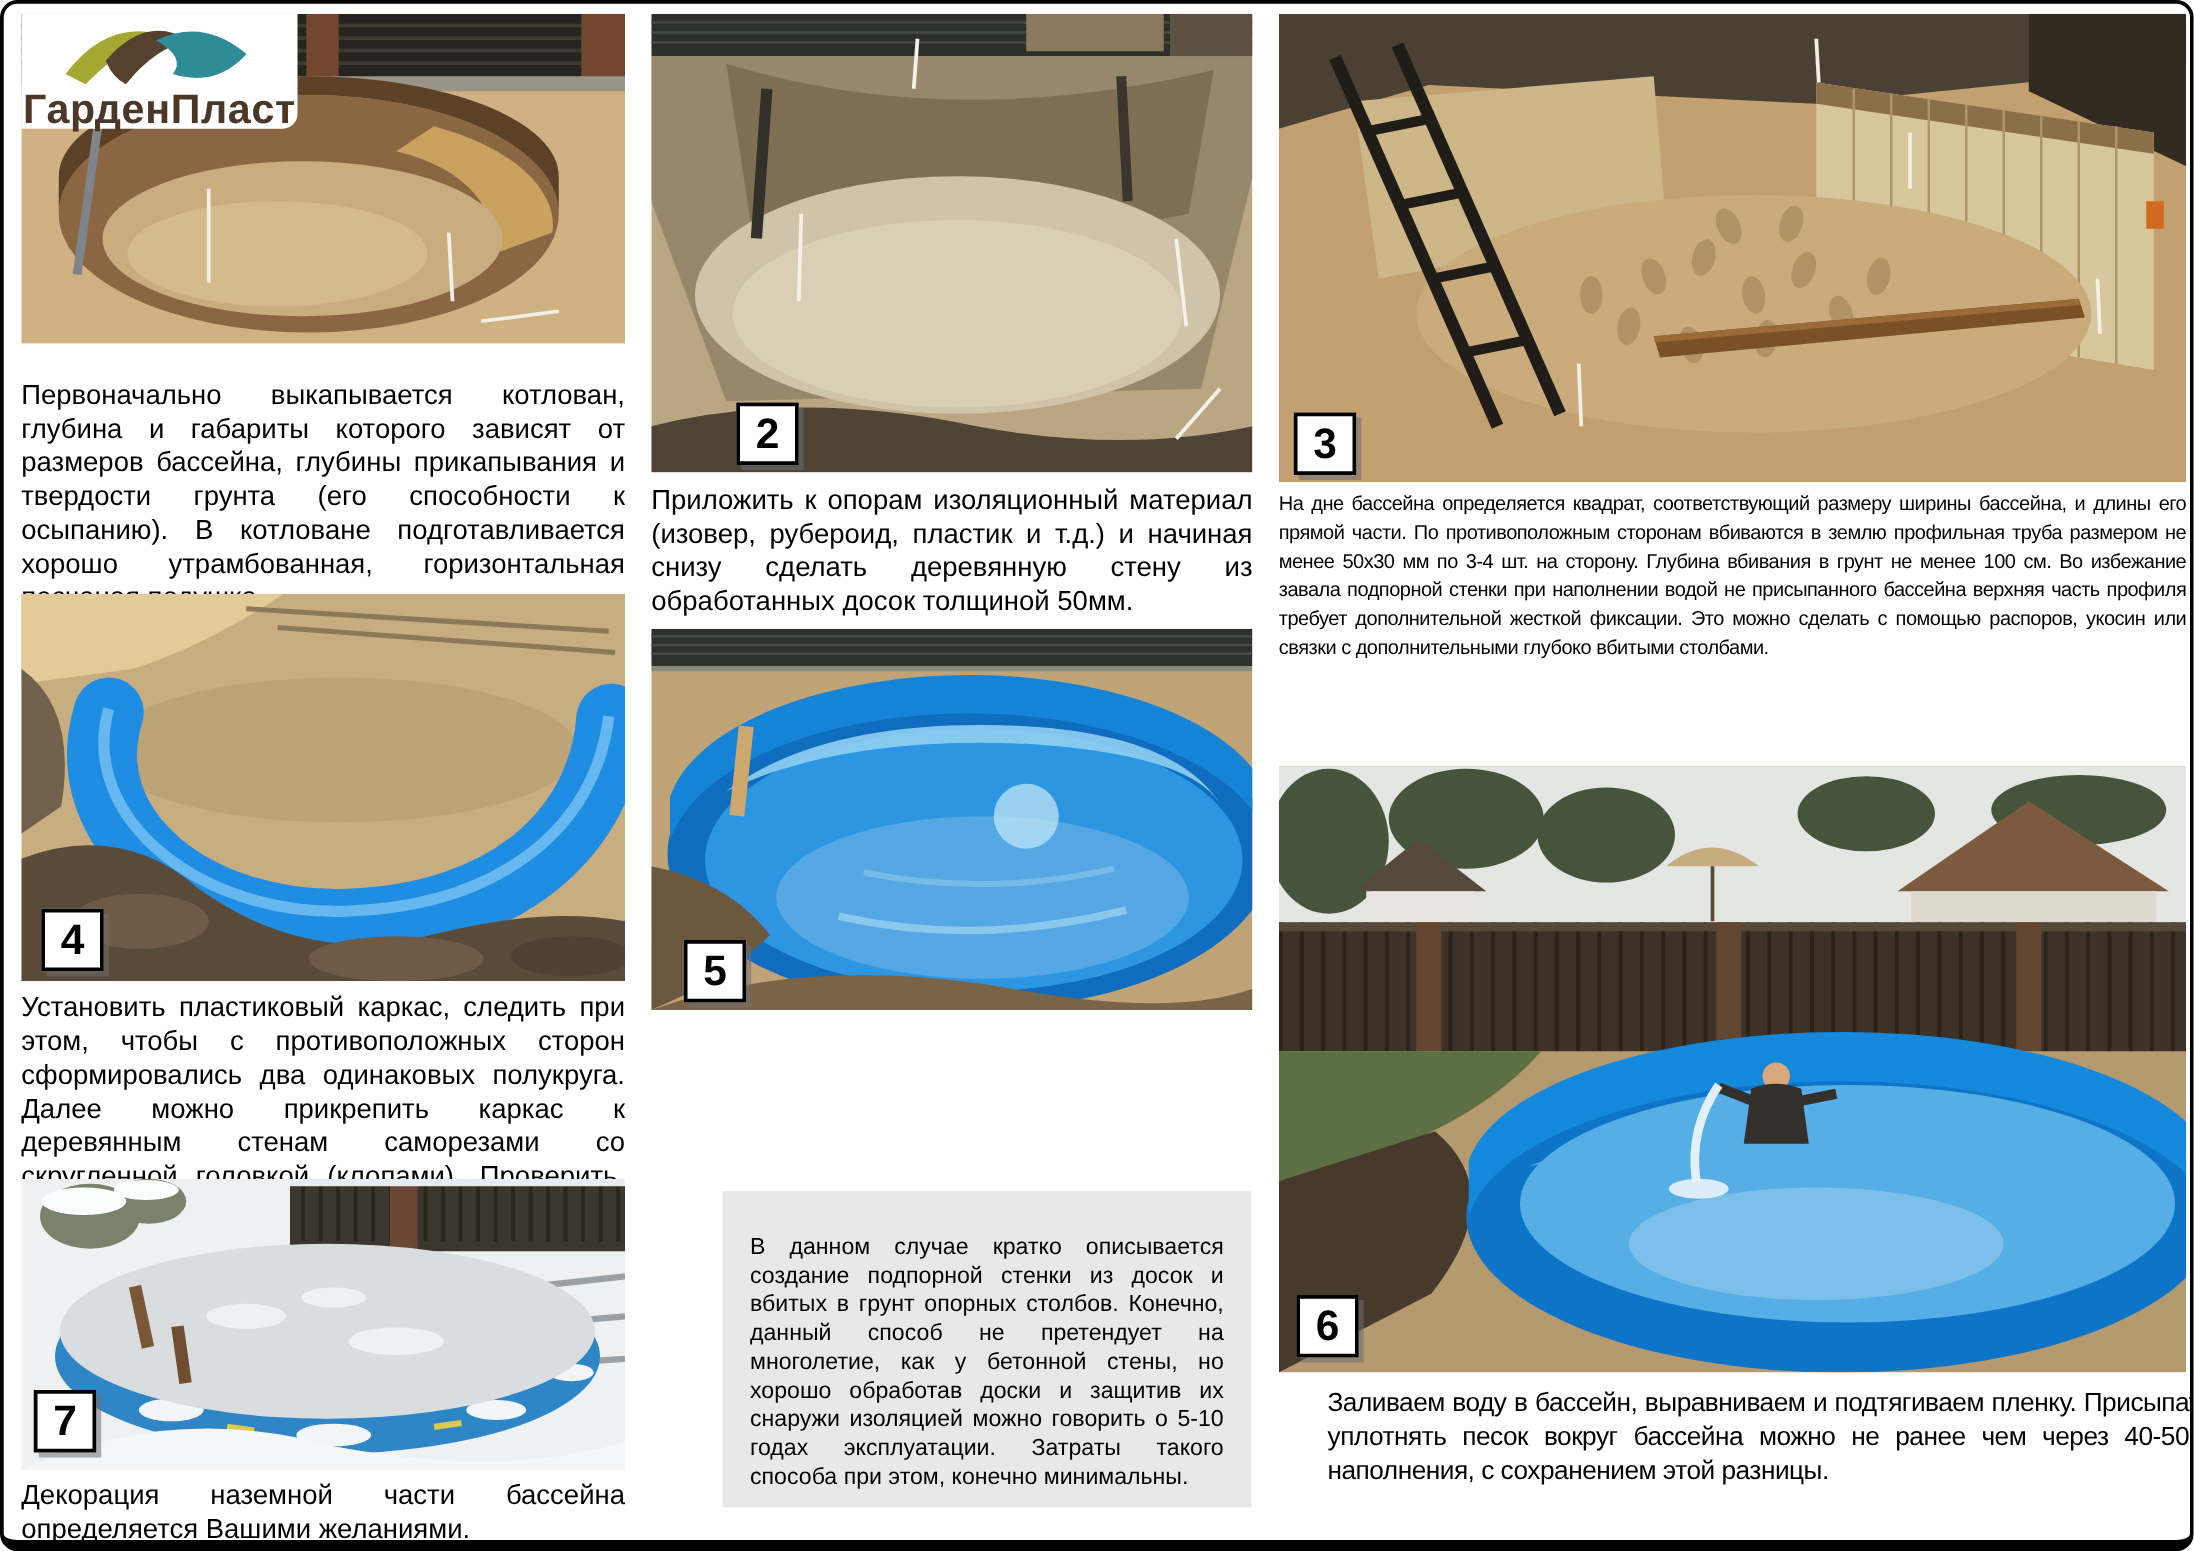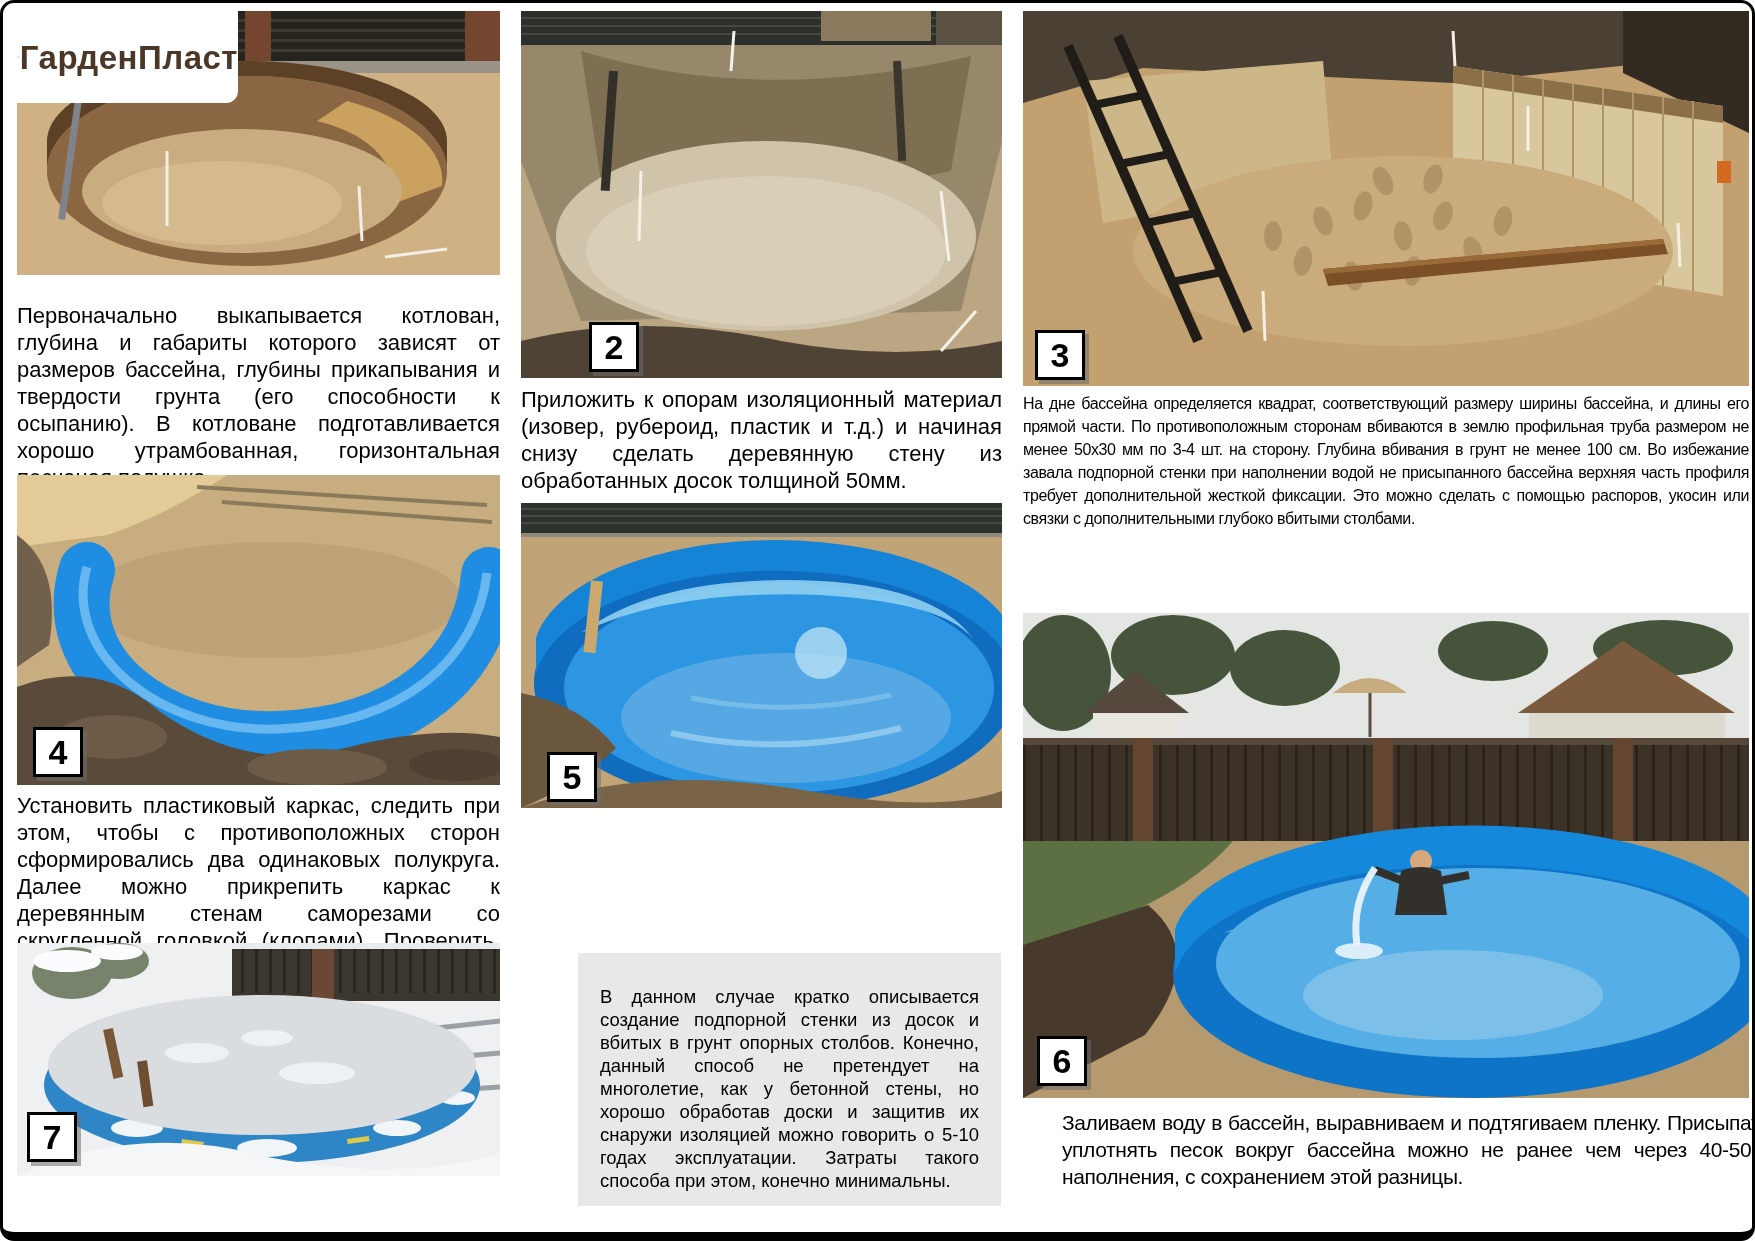--- a/index.html
+++ b/index.html
@@ -8,21 +8,21 @@
         border:3px solid #000;border-bottom-width:9px;border-radius:14px;background:#fff;overflow:hidden;}
   .photo{position:absolute;overflow:hidden;}
   .photo svg{display:block;width:100%;height:100%;}
   .cap{position:absolute;margin:0;font-size:22px;line-height:27px;text-align:justify;}
   .cap3{font-size:16px;line-height:23px;letter-spacing:-0.4px;}
   .cap6{font-size:21px;line-height:27px;letter-spacing:-0.4px;}
   .badge{position:absolute;width:44px;height:44px;background:#fff;border:3px solid #000;
          display:flex;align-items:center;justify-content:center;
          font-size:34px;font-weight:bold;box-shadow:4px 4px 0 rgba(110,110,110,.55);}
   .logo{position:absolute;left:0;top:0;width:221px;height:92px;background:#fff;
-        border-radius:0 0 12px 0;display:flex;flex-direction:row;align-items:center;justify-content:center;}
+        border-radius:0 0 12px 0;display:flex;flex-direction:column;align-items:center;justify-content:center;}
   .logo-text{font-size:33px;font-weight:bold;color:#4a3728;letter-spacing:0.5px;line-height:1;}
   .ibox{position:absolute;left:575px;top:950px;width:423px;box-sizing:border-box;
         background:#e8e8e8;padding:16px 22px 14px;}
   .ibox-title{margin:0;font-weight:bold;font-size:20px;line-height:25px;text-align:center;}
   .ibox-body{margin:16px 0 0 0;font-size:18.5px;line-height:23px;text-align:justify;}
   
   .ph1{left:14px;top:8px;width:483px;height:264px;}
   .tx1{left:14px;top:299px;width:483px;}
   .ph4{left:14px;top:472px;width:483px;height:310px;}
   .tx4{left:14px;top:789px;width:483px;}
@@ -148,20 +148,21 @@
           <ellipse cx="250" cy="95" rx="26" ry="8"></ellipse>
         </g>
       <rect x="86" y="86" width="10" height="50" fill="#7a5737" transform="rotate(-12 91 86)"></rect>
       <rect x="120" y="118" width="10" height="46" fill="#6e4d30" transform="rotate(-8 125 118)"></rect>
       <path d="M0,233 Q120,178 250,214 Q390,240 483,210 L483,233 Z" fill="#f4f6f8"></path>
     </svg>
     <div class="badge" style="left:10px;bottom:14px;">
       <span>7</span>
     </div>
   </figure>
+  <p class="cap tx7">Декорация наземной части бассейна определяется Вашими желаниями.</p>
 
   <figure class="photo ph2" style="margin:0;">
     <svg viewBox="0 0 481 367" preserveAspectRatio="none">
       <rect width="481" height="367" fill="#bba684"></rect>
       <rect width="481" height="34" fill="#2c2f2a"></rect>
       <g fill="#454840">
           <rect y="6" width="481" height="2"></rect>
           <rect y="14" width="481" height="2"></rect>
           <rect y="22" width="481" height="2"></rect>
         </g>

